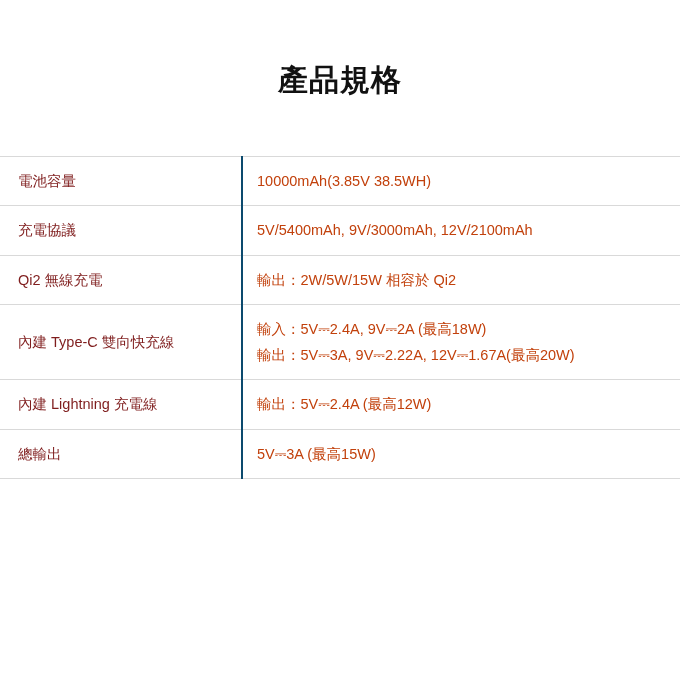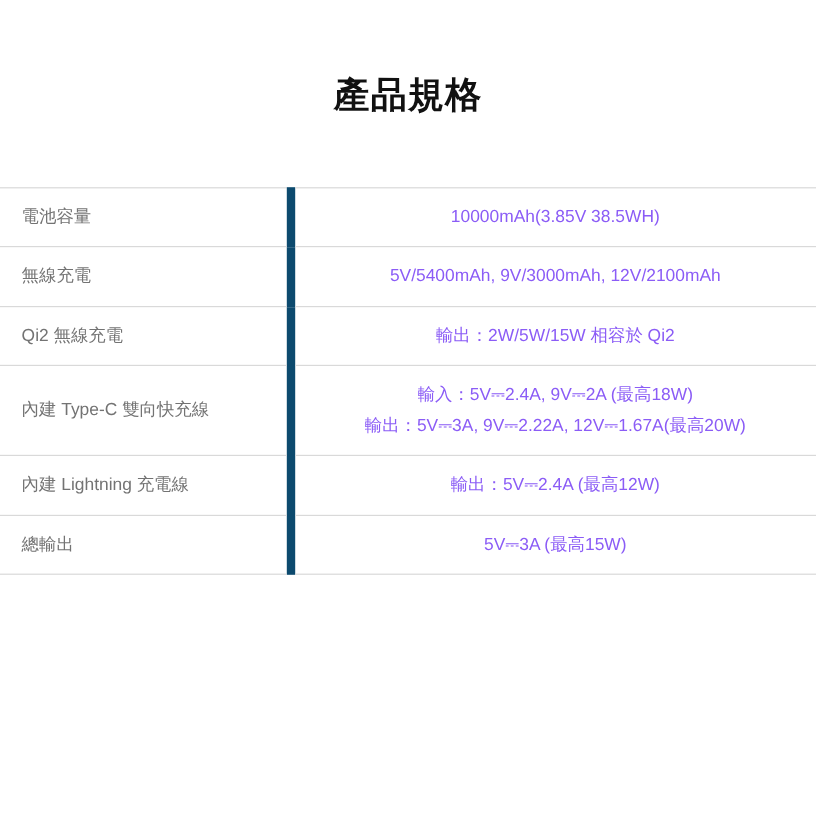--- a/index.html
+++ b/index.html
@@ -46,30 +46,29 @@
   }
   .spec-table td {
     vertical-align: middle;
     font-size: 14.5px;
     line-height: 1.55;
     padding: 0;
   }
   td.label {
     width: 242px;
     padding: 13px 10px 13px 18px;
-    color: #737373;
+    color: #7f1d1d;
     background: #ffffff;
   }
   td.value {
     width: 438px;
     padding: 13px 14px 13px 14px;
-    color: #8b5cf6;
-    border-left: 7px solid #0c4a6e;
+    color: #c2410c;
+    border-left: 2px solid #0c4a6e;
     background: #ffffff;
-    text-align: center;
   }
   .value .line {
     display: block;
     white-space: nowrap;
   }
   .value .line + .line {
     margin-top: 3px;
   }
 </style>
 </head>
@@ -83,21 +82,21 @@
     <tbody>
 
       <tr>
         <td class="label">電池容量</td>
         <td class="value">
           <span class="line">10000mAh(3.85V 38.5WH)</span>
         </td>
       </tr>
 
       <tr>
-        <td class="label">無線充電</td>
+        <td class="label">充電協議</td>
         <td class="value">
           <span class="line">5V/5400mAh, 9V/3000mAh, 12V/2100mAh</span>
         </td>
       </tr>
 
       <tr>
         <td class="label">Qi2 無線充電</td>
         <td class="value">
           <span class="line">輸出：2W/5W/15W  相容於 Qi2</span>
         </td>

